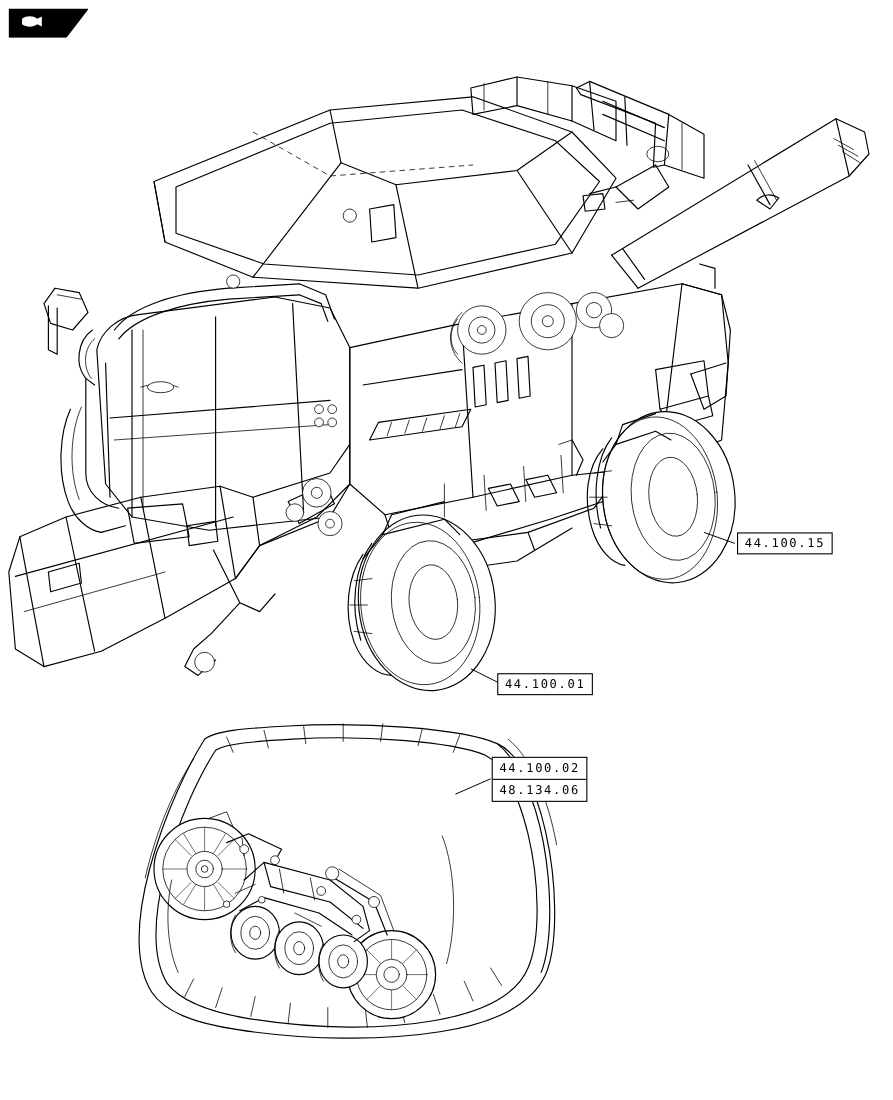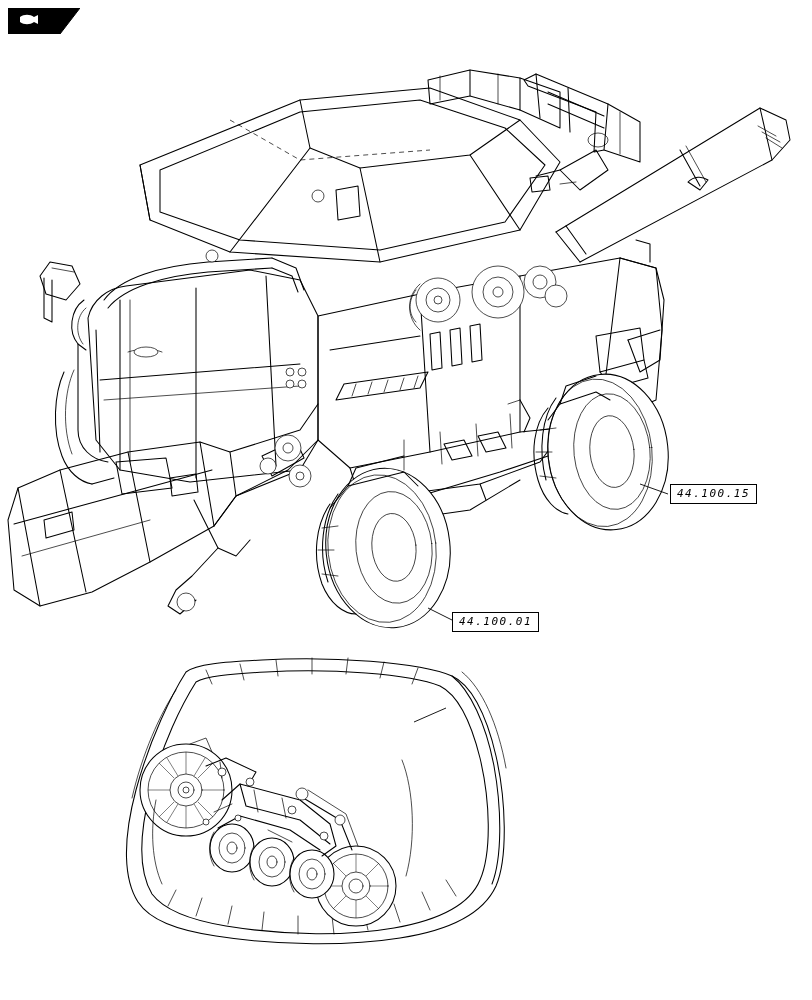--- a/index.html
+++ b/index.html
@@ -13,21 +13,20 @@
     position: relative;
     font-family: "Liberation Sans", sans-serif;
     overflow: hidden;
   }
   #page {
     position: absolute;
     left: 0; top: 0;
     width: 732px;
     height: 1000px;
     background: #ffffff;
-    font-style: italic;
   }
   .corner-flag {
     position: absolute;
     left: 8px;
     top: 8px;
     width: 72px;
     height: 26px;
   }
   .callout {
     position: absolute;
@@ -377,14 +376,22 @@
   </svg>
 
   <div class="callout" style="left:670px; top:484px;">
     <span>44.100.15</span>
   </div>
 
   <div class="callout" style="left:452px; top:612px;text-align:center;">
     <span>44.100.01</span>
   </div>
 
+  <div class="callout stack" style="left:447px; top:688px;">
+    <div class="row">
+      <span>44.100.02</span>
+    </div>
+    <div class="row">
+      <span>48.134.06</span>
+    </div>
+  </div>
 
 </div>
 
 </body></html>

